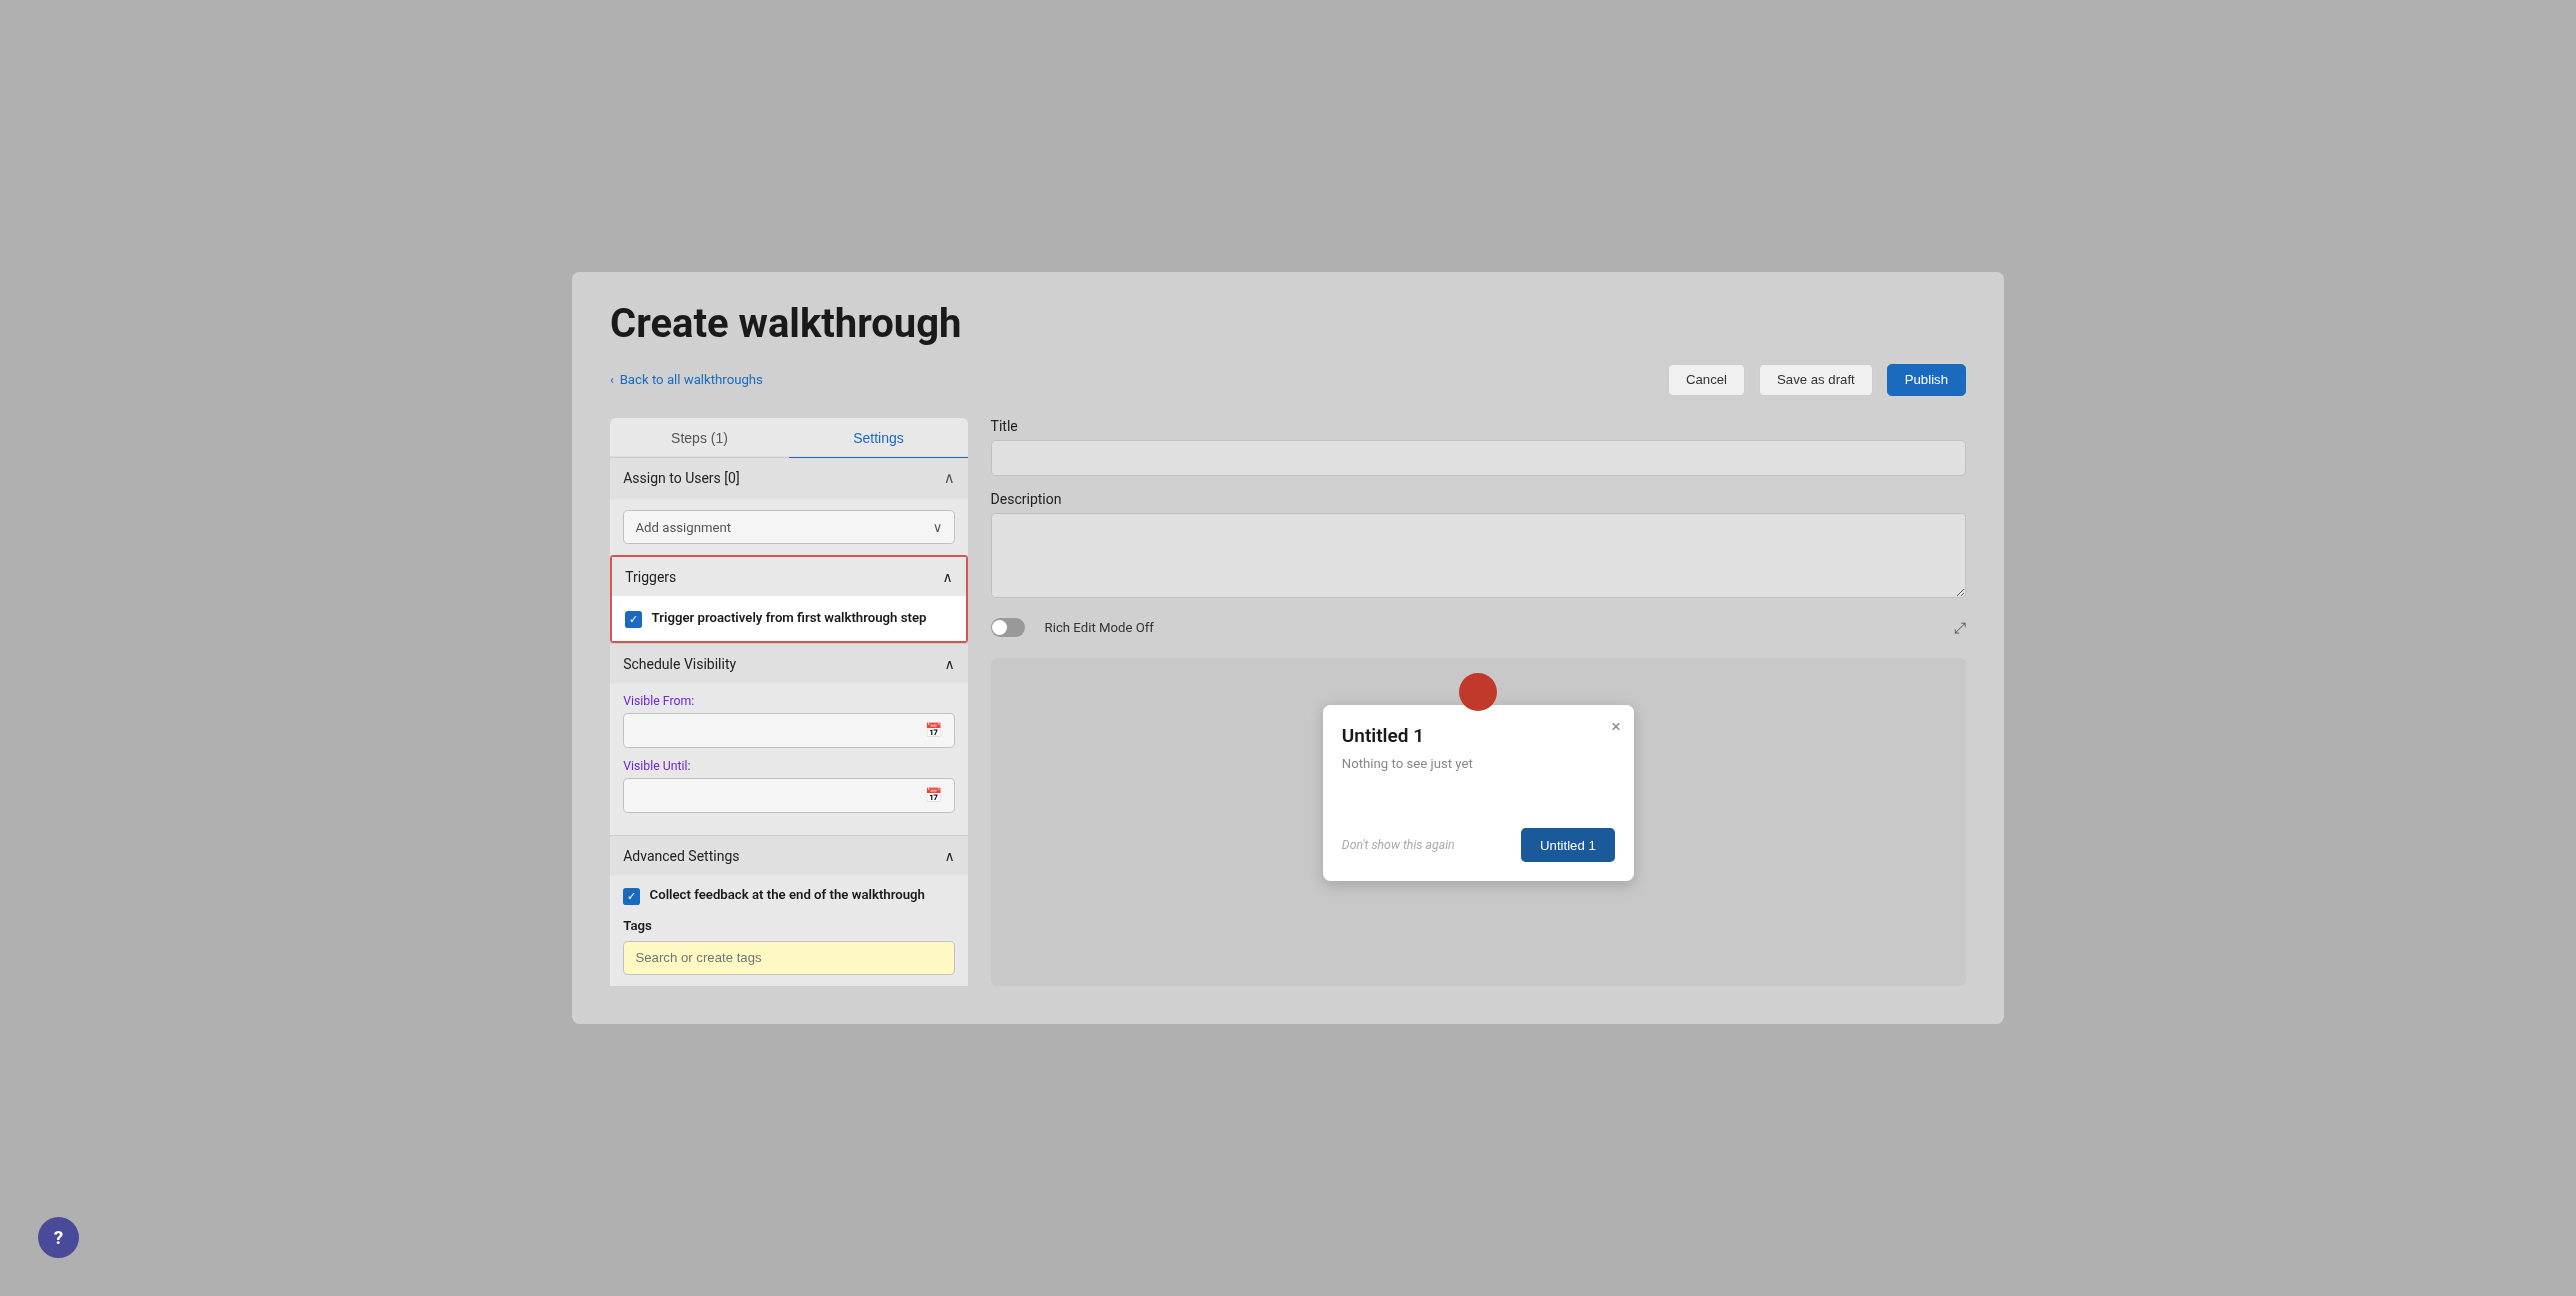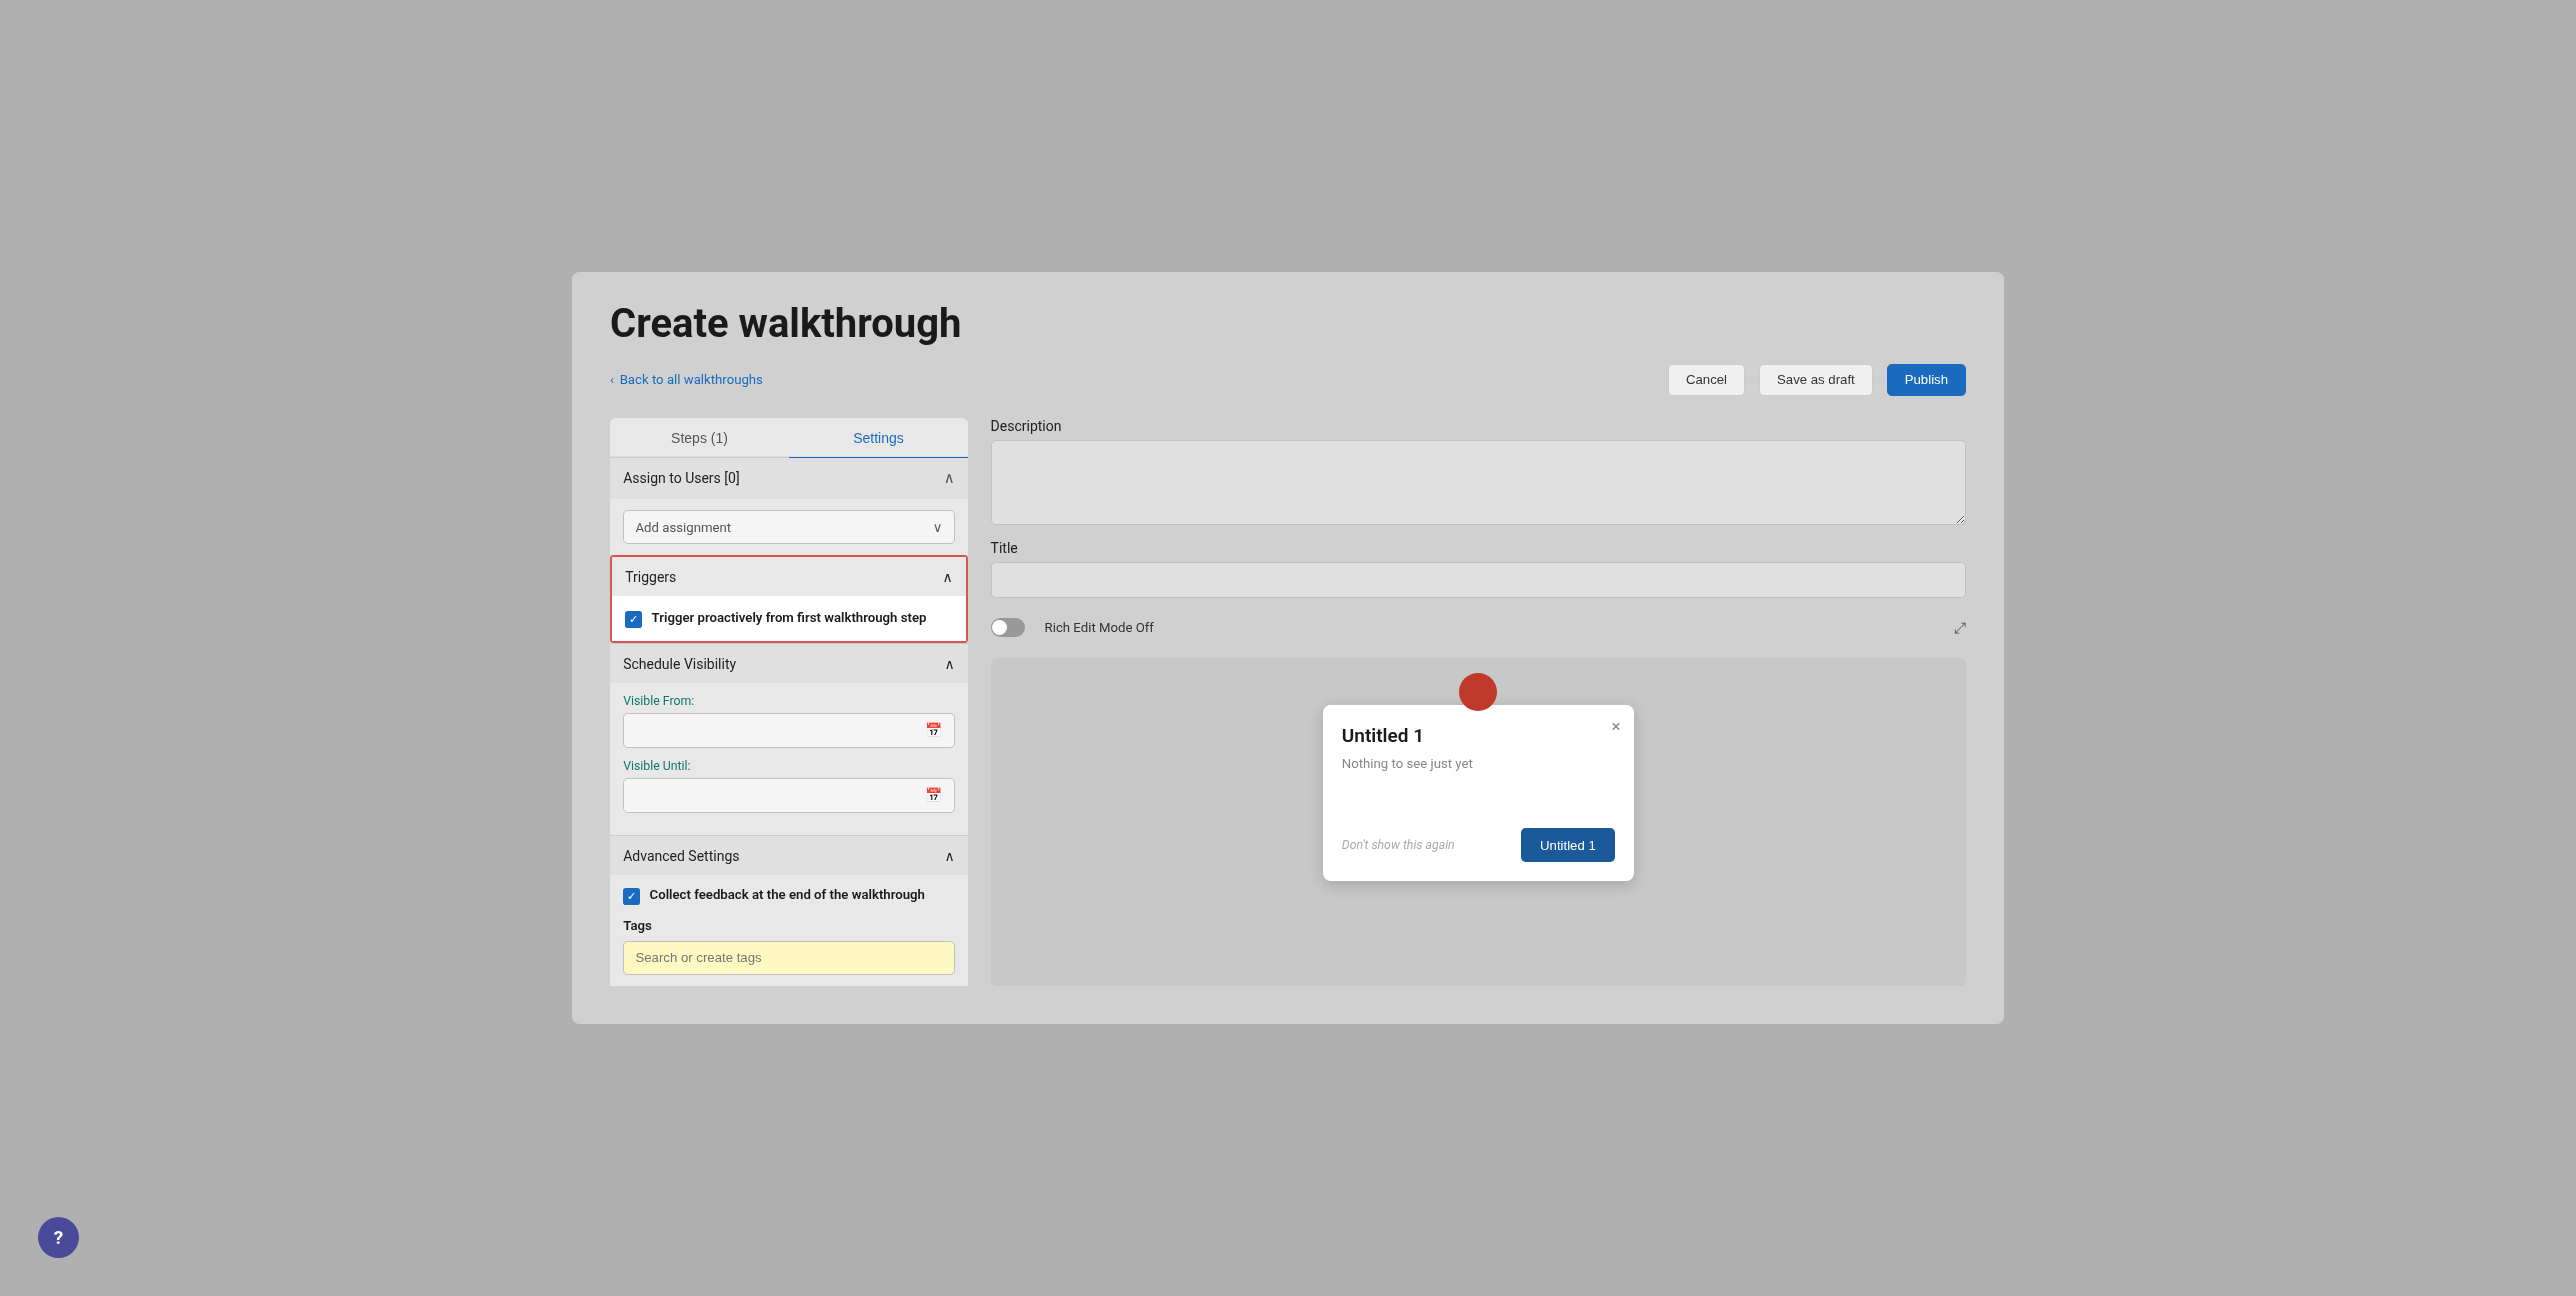--- a/index.html
+++ b/index.html
@@ -174,21 +174,21 @@
     }
     
     .schedule-section {
       margin-top: 0;
     }
     .field-group {
       margin-bottom: 11.3px;
     }
     .field-label {
       font-size: 12.3px;
-      color: #0f766e;
+      color: #6d28d9;
       margin-bottom: 4.7px;
     }
     .date-input {
       width: 100%;
       padding: 8.5px 11.3px;
       border: 0.9px solid #c0c0c0;
       border-radius: 4.7px;
       background: #f5f5f5;
       display: flex;
       justify-content: flex-end;
@@ -467,27 +467,27 @@
           <div class="tags-label">Tags</div>
           <input class="tags-input" type="text" placeholder="Search or create tags" style="">
         </div>
       </div>
 
     </div>
 
     <div class="right-panel">
 
       <div class="field-section">
+        <div class="field-section-label">Title</div>
+        <input class="text-input" type="text" style="">
+      </div>
+
+      <div class="field-section">
         <div class="field-section-label">Description</div>
         <textarea class="textarea-input" style=""></textarea>
-      </div>
-
-      <div class="field-section">
-        <div class="field-section-label">Title</div>
-        <input class="text-input" type="text" style="">
       </div>
 
       <div class="rich-edit-bar">
         <div class="toggle-container">
           <div class="toggle-track">
             <div class="toggle-thumb"></div>
           </div>
           <span class="rich-edit-label">Rich Edit Mode Off</span>
         </div>
         <span class="expand-icon">⤢</span>

